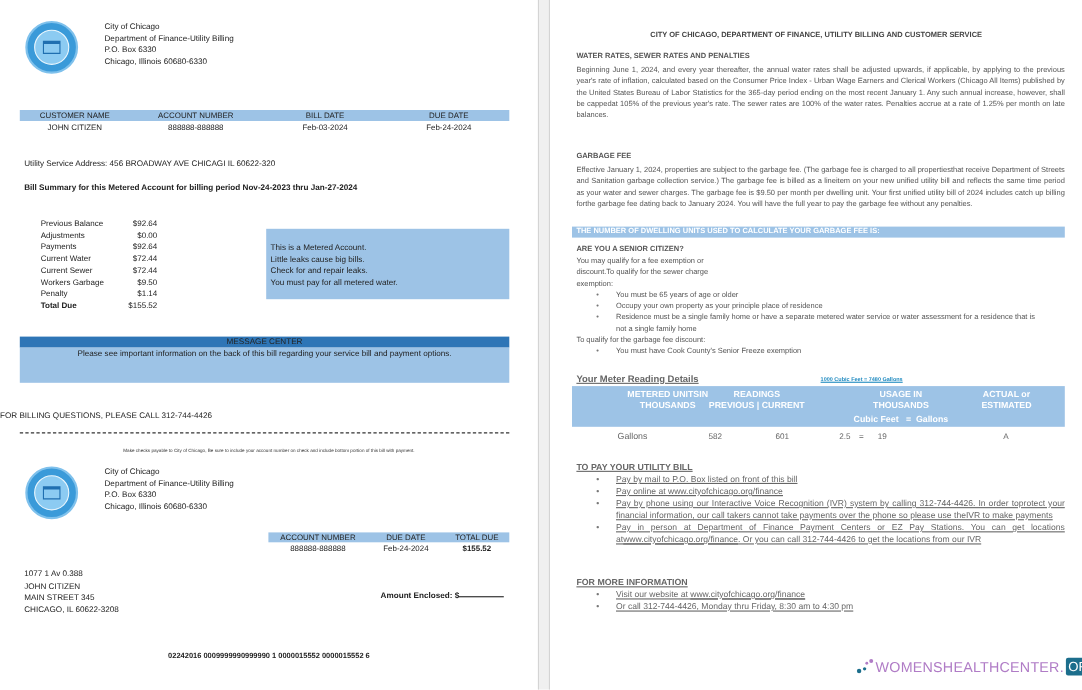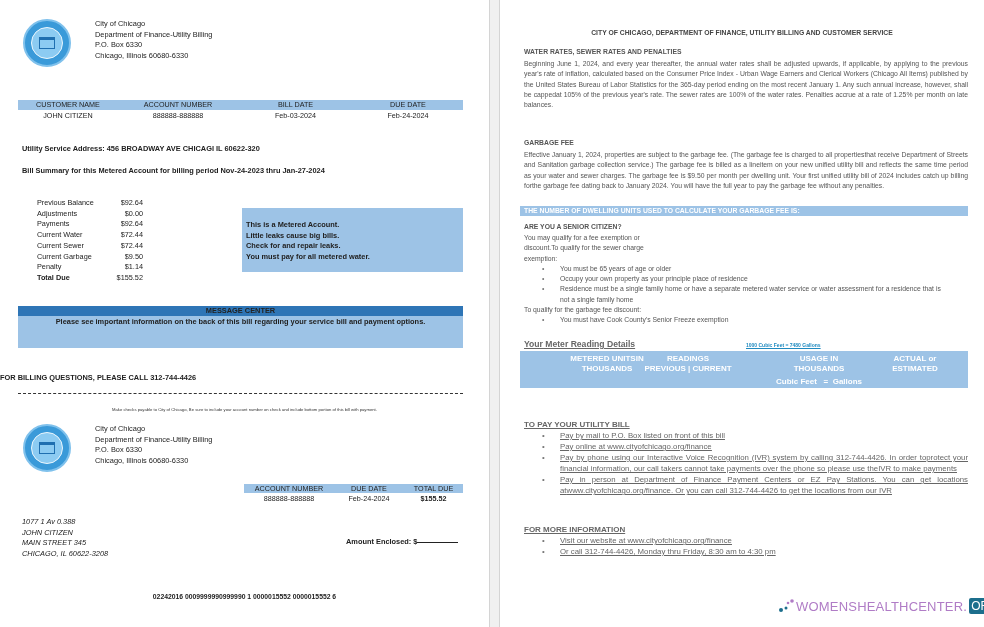--- a/index.html
+++ b/index.html
@@ -4,21 +4,21 @@
 <style>
   * { box-sizing: border-box; margin: 0; padding: 0; }
   html, body { width: 984px; height: 627px; overflow: hidden; background: #ffffff; }
   body { position: relative; font-family: "Liberation Sans", sans-serif; color: #222; }
 
   .page-left { position: absolute; left: 0; top: 0; width: 556px; height: 627px; background: #fff; }
   .page-divider { position: absolute; left: 489px; top: 0; width: 11px; height: 627px; background: #f0f0f0; border-left: 1px solid #d4d4d4; border-right: 1px solid #d4d4d4; }
   .page-right { position: absolute; left: 500px; top: 0; width: 484px; height: 627px; background: #fff; }
 
   .abs { position: absolute; }
-  .t7 { font-size: 7.4px; line-height: 10.5px; font-weight: bold; }
+  .t7 { font-size: 7.4px; line-height: 10.5px; }
   .seal { width: 48px; height: 48px; border-radius: 50%; background: #3a9ad9; border: 2px solid #7fc1ec; display: flex; align-items: center; justify-content: center; }
   .seal-inner { width: 32px; height: 32px; border-radius: 50%; background: #8ccbf2; border: 1px solid #eaf6fd; display:flex; align-items:center; justify-content:center; }
   .seal-building { width: 16px; height: 12px; border: 1.5px solid #1f6fb0; border-top-width: 3px; }
   .addr-block div { font-size: 7.4px; line-height: 10.6px; color: #222; }
 
   .band { background: #9dc3e6; }
   .band-dark { background: #2e75b6; }
   .hdr-row { display: flex; font-size: 7.2px; line-height: 9px; color: #222; }
   .hdr-row > div { text-align: center; }
 
@@ -85,21 +85,21 @@
         </tr>
     <tr>
           <td>Current Water</td>
           <td class="amt">$72.44</td>
         </tr>
     <tr>
           <td>Current Sewer</td>
           <td class="amt">$72.44</td>
         </tr>
     <tr>
-          <td>Current Garbage</td>
+          <td>Workers Garbage</td>
           <td class="amt">$9.50</td>
         </tr>
     <tr>
           <td>Penalty</td>
           <td class="amt">$1.14</td>
         </tr>
     <tr>
           <td style="font-weight:bold">Total Due</td>
           <td class="amt">$155.52</td>
         </tr>
@@ -140,21 +140,21 @@
       <div style="width:70px">DUE DATE</div>
       <div style="width:59px">TOTAL DUE</div>
     </div>
     <div class="hdr-row" style="height:11px;line-height:11px;">
       <div style="width:90px">888888-888888</div>
       <div style="width:70px">Feb-24-2024</div>
       <div style="width:59px;font-weight:bold;">$155.52</div>
     </div>
   </div>
 
-  <div class="abs addr-block" style="left:22px;top:517px;font-style:italic;">
+  <div class="abs addr-block" style="left:22px;top:517px;">
     <div>1077 1 Av 0.388</div>
     <div>JOHN CITIZEN</div>
     <div>MAIN STREET 345</div>
     <div>CHICAGO, IL  60622-3208</div>
   </div>
 
   <div class="abs t7" style="left:346px;top:537px;font-weight:bold;display:flex;align-items:center;">
     <span>Amount Enclosed: $</span>
     <span style="display:inline-block;width:41px;border-bottom:1px solid #222;margin-top:1px;"></span>
   </div>
@@ -206,20 +206,29 @@
       <div>USAGE IN</div>
         <div>THOUSANDS</div>
       <div style="margin-top:3px;white-space:pre;">Cubic Feet   =  Gallons</div>
     </div>
     <div class="abs" style="left:350px;top:3px;width:90px;">
       <div>ACTUAL or</div>
         <div>ESTIMATED</div>
     </div>
   </div>
 
+  <div class="abs" style="left:20px;top:392px;width:448px;height:12px;font-size:7.4px;color:#666;">
+    <div class="abs" style="left:0;width:110px;text-align:center;font-size:8px;">Gallons</div>
+    <div class="abs" style="left:124px;">582</div>
+    <div class="abs" style="left:185px;">601</div>
+    <div class="abs" style="left:243px;">2.5</div>
+    <div class="abs" style="left:261px;">=</div>
+    <div class="abs" style="left:278px;">19</div>
+    <div class="abs" style="left:392px;">A</div>
+  </div>
 
   <div class="abs arial" style="left:24px;top:420px;font-size:8px;font-weight:bold;color:#666;">TO PAY YOUR UTILITY BILL</div>
   <ul class="abs bullets arial" style="left:24px;top:430px;width:444px;font-size:7.8px;line-height:11px;color:#666;text-align:justify;">
     <li>Pay by mail to P.O. Box listed on front of this bill</li>
     <li><span>Pay online at </span><span class="link">www.cityofchicago.org/finance</span></li>
     <li>Pay by phone using our Interactive Voice Recognition (IVR) system by calling 312-744-4426. In order toprotect your financial information, our call takers cannot take payments over the phone so please use theIVR to make payments</li>
     <li><span>Pay in person at Department of Finance Payment Centers or EZ Pay Stations. You can get locations at</span><span class="link">www.cityofchicago.org/finance</span><span>. Or you can call 312-744-4426 to get the locations from our IVR</span></li>
   </ul>
 
   <div class="abs arial" style="left:24px;top:525px;font-size:8px;font-weight:bold;color:#666;">FOR MORE INFORMATION</div>

